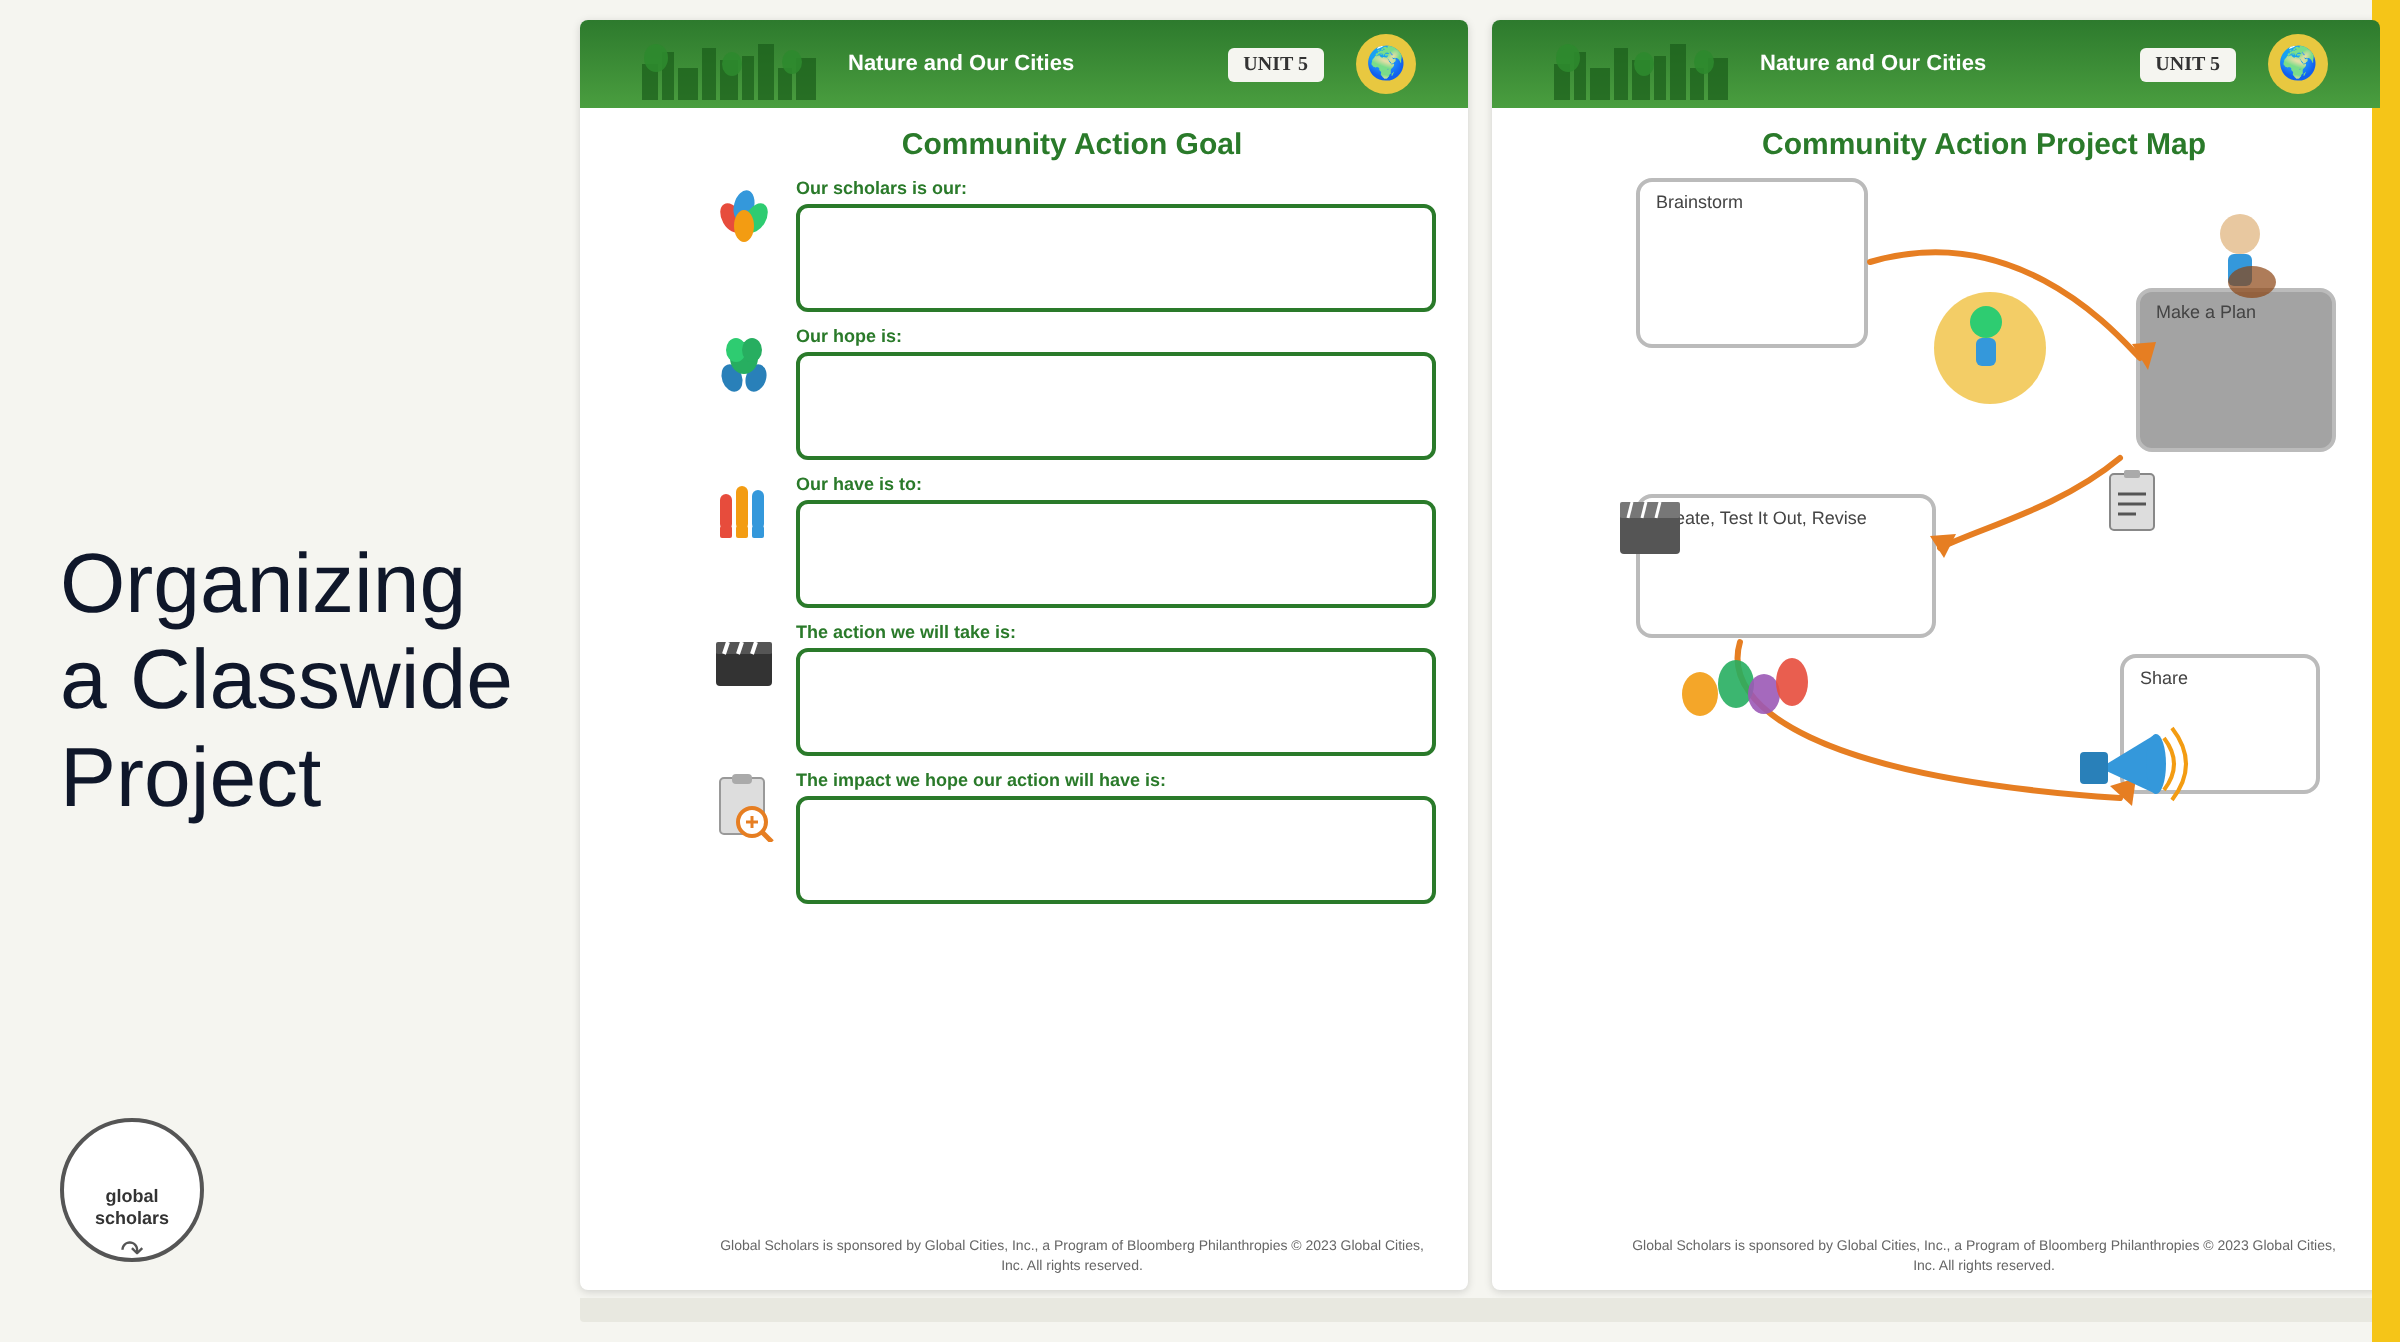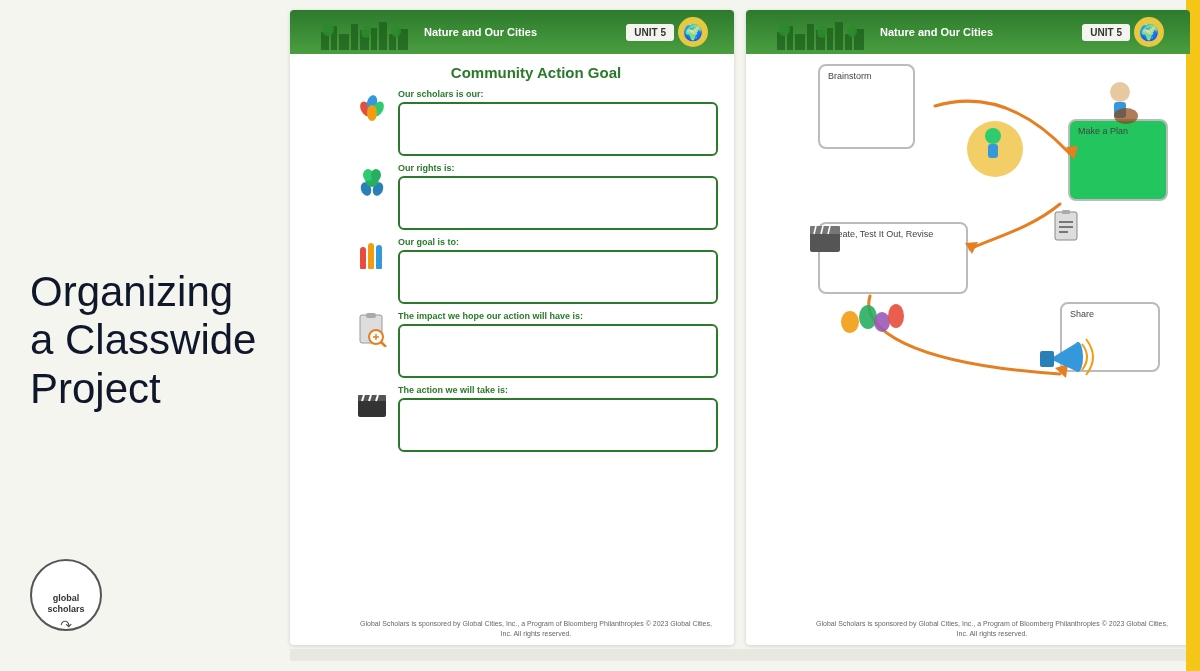--- a/index.html
+++ b/index.html
@@ -89,21 +89,22 @@
       gap: 8px;
     }
     .ws-header-title {
       color: white;
       font-size: 11px;
       font-weight: bold;
     }
     .ws-header-right {
       display: flex;
       align-items: center;
-      gap: 4px;
+      gap: 16px;
+      font-family: Liberation Serif, serif;
     }
     .unit-badge {
       background: #f5f5f0;
       color: #333;
       font-size: 10px;
       font-weight: bold;
       padding: 3px 8px;
       border-radius: 3px;
     }
     .globe-icon-circle {
@@ -278,73 +279,73 @@
             <div class="goal-icon">
               <svg width="36" height="36" viewBox="0 0 36 36">
                 <ellipse cx="12" cy="26" rx="5" ry="7" fill="#2980b9" transform="rotate(-20,12,26)"></ellipse>
                 <ellipse cx="24" cy="26" rx="5" ry="7" fill="#2980b9" transform="rotate(20,24,26)"></ellipse>
                 <ellipse cx="18" cy="16" rx="7" ry="8" fill="#27ae60"></ellipse>
                 <ellipse cx="14" cy="12" rx="5" ry="6" fill="#2ecc71"></ellipse>
                 <ellipse cx="22" cy="12" rx="5" ry="6" fill="#27ae60"></ellipse>
               </svg>
             </div>
             <div class="goal-field">
-              <div class="goal-label">Our rights is:</div>
+              <div class="goal-label">Our hope is:</div>
               <div class="goal-input-box"></div>
             </div>
           </div>
 
           <div class="goal-row">
             <div class="goal-icon">
               <svg width="36" height="36" viewBox="0 0 36 36">
 
                 <rect x="6" y="10" width="6" height="18" rx="3" fill="#e74c3c"></rect>
                 <rect x="14" y="6" width="6" height="22" rx="3" fill="#f39c12"></rect>
                 <rect x="22" y="8" width="6" height="20" rx="3" fill="#3498db"></rect>
                 <rect x="6" y="26" width="6" height="6" rx="1" fill="#e74c3c"></rect>
                 <rect x="14" y="26" width="6" height="6" rx="1" fill="#f39c12"></rect>
                 <rect x="22" y="26" width="6" height="6" rx="1" fill="#3498db"></rect>
               </svg>
             </div>
             <div class="goal-field">
-              <div class="goal-label">Our goal is to:</div>
+              <div class="goal-label">Our have is to:</div>
+              <div class="goal-input-box"></div>
+            </div>
+          </div>
+
+          <div class="goal-row">
+            <div class="goal-icon">
+              <svg width="36" height="36" viewBox="0 0 36 36">
+                <rect x="4" y="14" width="28" height="18" rx="2" fill="#333"></rect>
+                <rect x="4" y="10" width="28" height="6" rx="1" fill="#555"></rect>
+
+                <line x1="10" y1="10" x2="8" y2="16" stroke="white" stroke-width="2"></line>
+                <line x1="17" y1="10" x2="15" y2="16" stroke="white" stroke-width="2"></line>
+                <line x1="24" y1="10" x2="22" y2="16" stroke="white" stroke-width="2"></line>
+              </svg>
+            </div>
+            <div class="goal-field">
+              <div class="goal-label">The action we will take is:</div>
               <div class="goal-input-box"></div>
             </div>
           </div>
 
           <div class="goal-row">
             <div class="goal-icon">
               <svg width="36" height="36" viewBox="0 0 36 36">
                 <rect x="6" y="4" width="22" height="28" rx="2" fill="#ddd" stroke="#999" stroke-width="1"></rect>
                 <rect x="12" y="2" width="10" height="5" rx="2" fill="#aaa"></rect>
                 <circle cx="22" cy="26" r="7" fill="white" stroke="#e67e22" stroke-width="2"></circle>
                 <line x1="27" y1="31" x2="32" y2="36" stroke="#e67e22" stroke-width="2.5"></line>
                 <line x1="19" y1="26" x2="25" y2="26" stroke="#e67e22" stroke-width="1.5"></line>
                 <line x1="22" y1="23" x2="22" y2="29" stroke="#e67e22" stroke-width="1.5"></line>
               </svg>
             </div>
             <div class="goal-field">
               <div class="goal-label">The impact we hope our action will have is:</div>
-              <div class="goal-input-box"></div>
-            </div>
-          </div>
-
-          <div class="goal-row">
-            <div class="goal-icon">
-              <svg width="36" height="36" viewBox="0 0 36 36">
-                <rect x="4" y="14" width="28" height="18" rx="2" fill="#333"></rect>
-                <rect x="4" y="10" width="28" height="6" rx="1" fill="#555"></rect>
-
-                <line x1="10" y1="10" x2="8" y2="16" stroke="white" stroke-width="2"></line>
-                <line x1="17" y1="10" x2="15" y2="16" stroke="white" stroke-width="2"></line>
-                <line x1="24" y1="10" x2="22" y2="16" stroke="white" stroke-width="2"></line>
-              </svg>
-            </div>
-            <div class="goal-field">
-              <div class="goal-label">The action we will take is:</div>
               <div class="goal-input-box"></div>
             </div>
           </div>
         </div>
 
         <div class="ws-footer">
           <span>Global Scholars is sponsored by Global Cities, Inc., a Program of Bloomberg Philanthropies
 © 2023 Global Cities, Inc. All rights reserved.</span>
         </div>
       </div>
@@ -370,28 +371,29 @@
           </svg>
           <span class="ws-header-title">Nature and Our Cities</span>
         </div>
         <div class="ws-header-right">
           <span class="unit-badge">UNIT 5</span>
           <div class="globe-icon-circle">🌍</div>
         </div>
       </div>
 
       <div class="ws-body">
+        <div class="map-title">Community Action Project Map</div>
 
         <div style="position:relative; flex:1; min-height:280px;">
 
-          <div style="position:absolute; top:0; left:8px; width:97px; height:85px; border:2px solid #bbb; border-radius:8px; background:white; padding:5px 8px; font-size:9px; color:#444;">
+          <div style="position:absolute; top:0; left:8px; width:116px; height:85px; border:2px solid #bbb; border-radius:8px; background:white; padding:5px 8px; font-size:9px; color:#444;">
             <span>Brainstorm</span>
           </div>
 
-          <div style="position:absolute; top:55px; right:6px; width:100px; height:82px; border:2px solid #bbb; border-radius:8px; background:#22c55e; padding:5px 8px; font-size:9px; color:#444;">
+          <div style="position:absolute; top:55px; right:6px; width:100px; height:82px; border:2px solid #bbb; border-radius:8px; background:#a3a3a3; padding:5px 8px; font-size:9px; color:#444;">
             <span>Make a Plan</span>
           </div>
 
           <div style="position:absolute; top:158px; left:8px; width:150px; height:72px; border:2px solid #bbb; border-radius:8px; background:white; padding:5px 8px; font-size:9px; color:#444;">
             <span>Create, Test It Out, Revise</span>
           </div>
 
           <div style="position:absolute; top:238px; right:14px; width:100px; height:70px; border:2px solid #bbb; border-radius:8px; background:white; padding:5px 8px; font-size:9px; color:#444;">
             <span>Share</span>
           </div>

